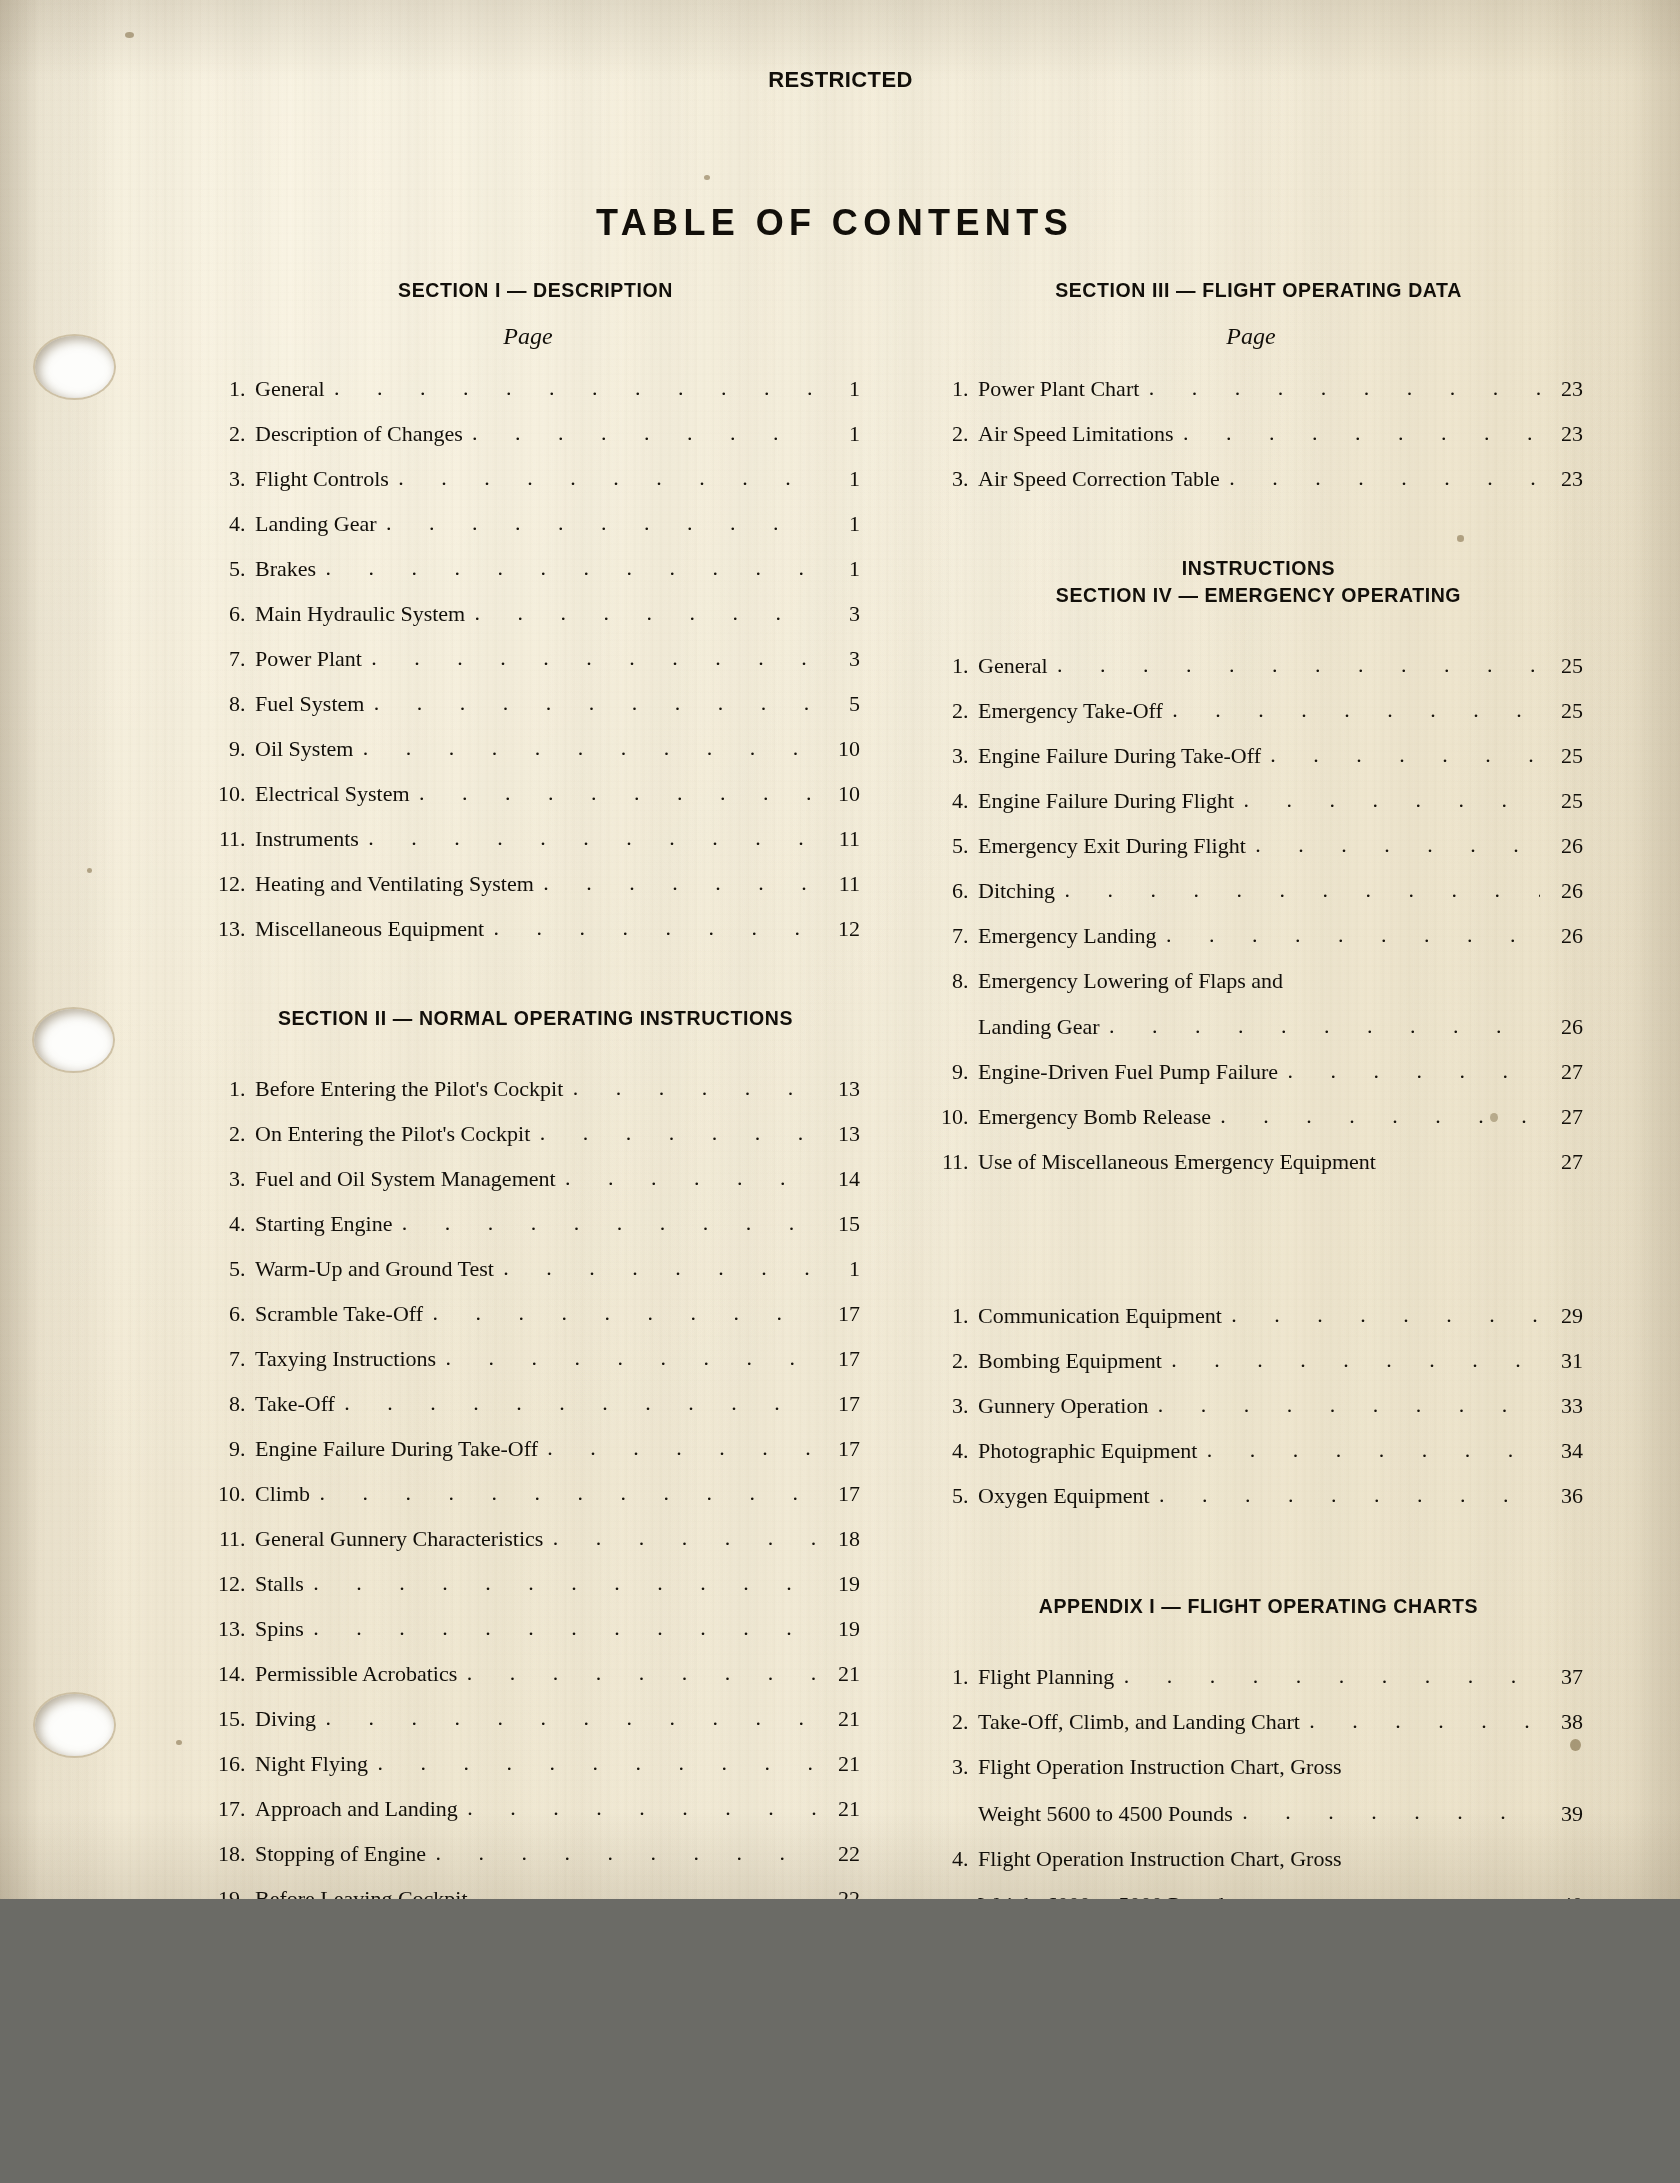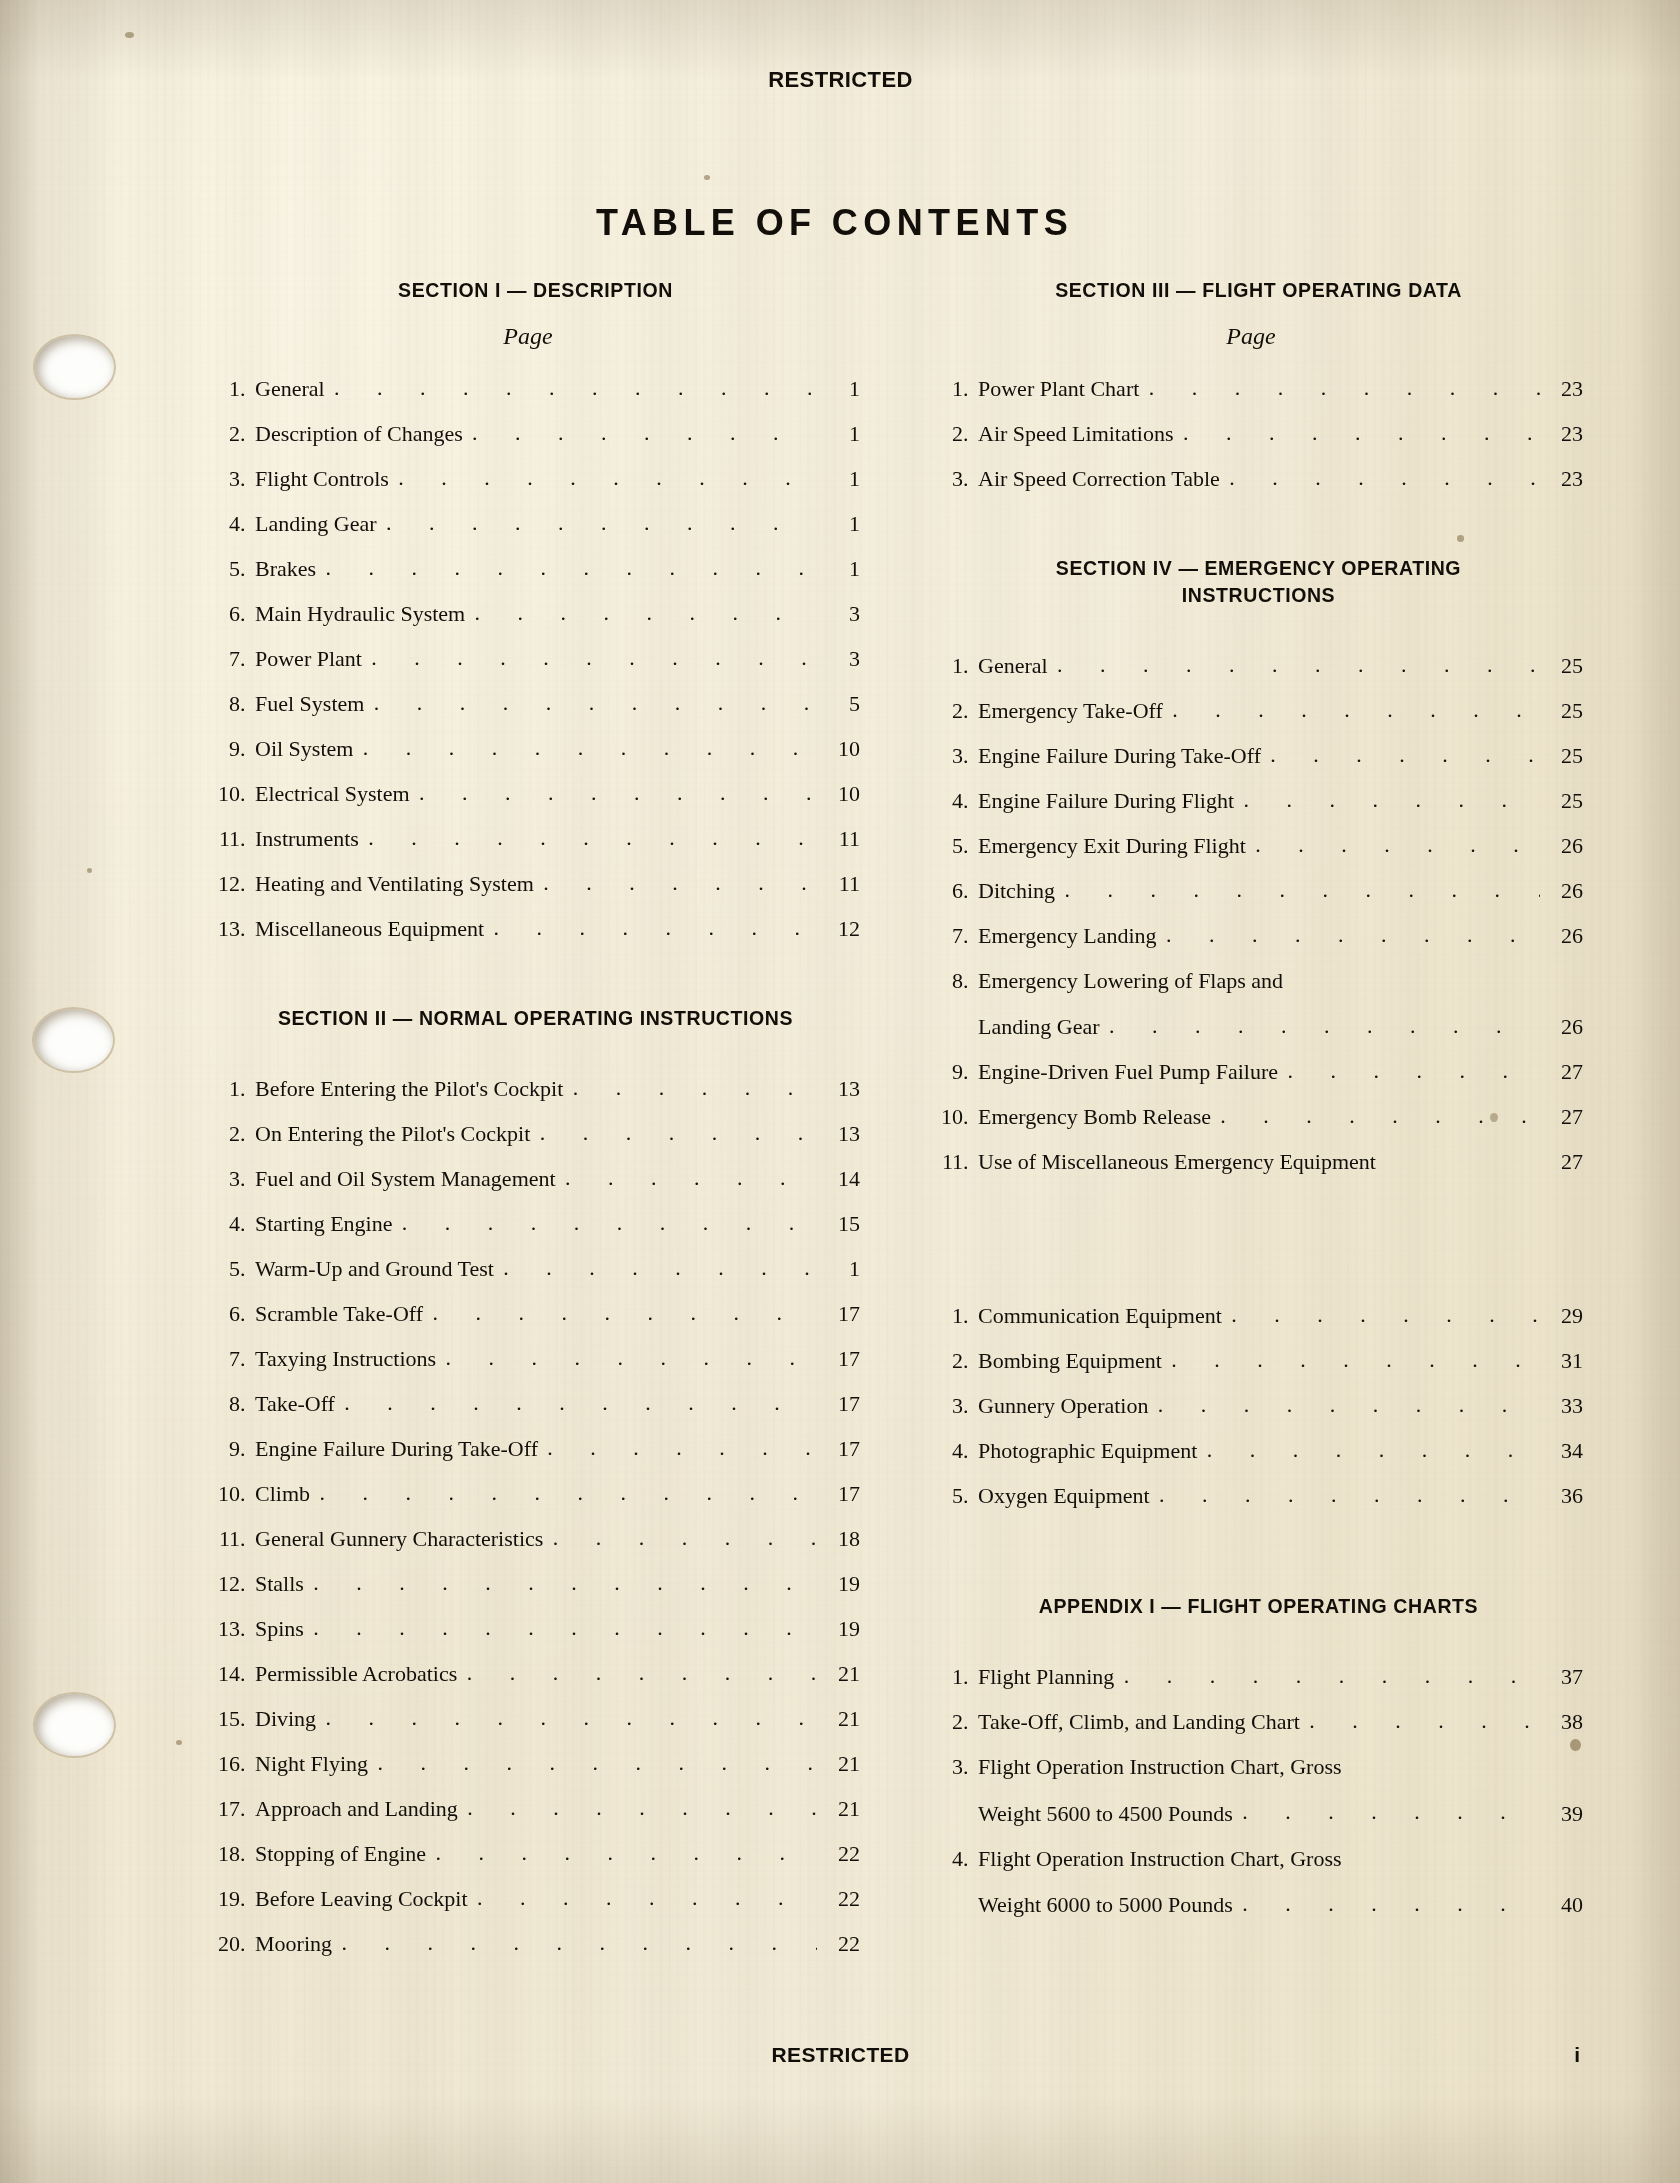--- a/index.html
+++ b/index.html
@@ -4,21 +4,21 @@
 <title>Table of Contents — AN 01-60FE-1</title>
 <style>
   html, body {
     margin: 0;
     padding: 0;
     background: #6b6b66;
   }
   .page {
     position: relative;
     width: 1681px;
-    height: 2183px;
+    height: 1899px;
     background:
       radial-gradient(ellipse at 18% 12%, rgba(255,252,240,0.55) 0%, rgba(255,252,240,0) 55%),
       radial-gradient(ellipse at 80% 85%, rgba(238,230,206,0.5) 0%, rgba(238,230,206,0) 60%),
       linear-gradient(100deg, #ece3cc 0%, #f2ead5 16%, #efe7d1 38%, #f3ecd9 58%, #eee5cd 78%, #e7dcc2 100%);
     overflow: hidden;
     font-family: "Liberation Serif", "DejaVu Serif", serif;
     color: #15120d;
     box-sizing: border-box;
     padding-left: 28px;
   }
@@ -464,22 +464,22 @@
             <span class="pg">23</span>
           </li>
           <li class="entry">
             <span class="num">3.</span>
             <span class="lbl">Air Speed Correction Table</span>
             <span class="dots">. . . . . . . . . . . . . . </span>
             <span class="pg">23</span>
           </li>
         </ol>
         <div class="gap-lg"></div>
+        <div class="sec-head">INSTRUCTIONS</div>
         <div class="sec-head">SECTION IV — EMERGENCY OPERATING</div>
-        <div class="sec-head">INSTRUCTIONS</div>
         <div class="gap-sm"></div>
         <ol class="toc">
           <li class="entry">
             <span class="num">1.</span>
             <span class="lbl">General</span>
             <span class="dots">. . . . . . . . . . . . . . </span>
             <span class="pg">25</span>
           </li>
           <li class="entry">
             <span class="num">2.</span>

